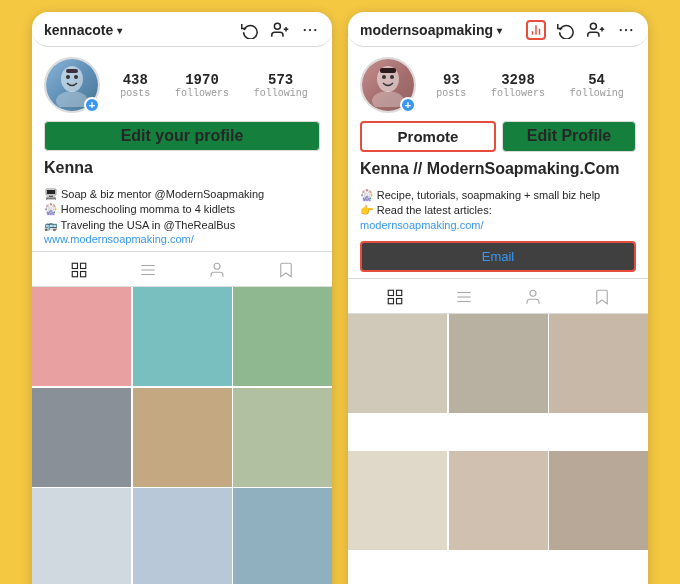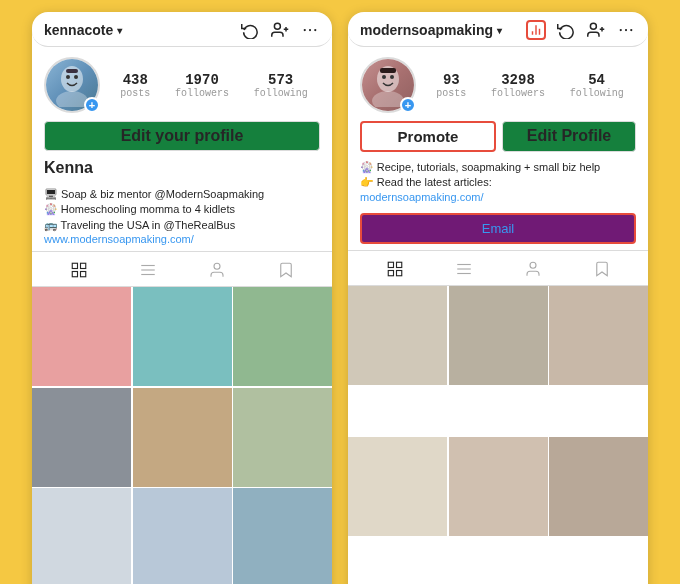--- a/index.html
+++ b/index.html
@@ -181,21 +181,21 @@
       font-size: 11px;
       color: #3897f0;
     }
     
     .email-btn-wrap {
       padding: 4px 12px 6px 12px;
     }
     .btn-email {
       width: 100%;
       border: 2px solid #e74c3c;
-      background: #701a75;
+      background: #404040;
       border-radius: 4px;
       padding: 6px 0;
       font-size: 13px;
       font-weight: 500;
       color: #3897f0;
       text-align: center;
       cursor: pointer;
     }
     
     .tab-icons {
@@ -500,20 +500,21 @@
     </div>
 
     <div class="profile-actions">
       <div class="btn-row">
         <div class="btn-promote">Promote</div>
         <div class="btn-edit">Edit Profile</div>
       </div>
     </div>
 
     <div class="bio-section">
+      <div class="bio-name">Kenna // ModernSoapmaking.Com</div>
       <div class="bio-line">🎡 Recipe, tutorials, soapmaking + small biz help</div>
       <div class="bio-line">👉 Read the latest articles:</div>
       <div class="bio-link">modernsoapmaking.com/</div>
     </div>
 
     <div class="email-btn-wrap">
       <div class="btn-email">Email</div>
     </div>
 
     <div class="tab-icons">

